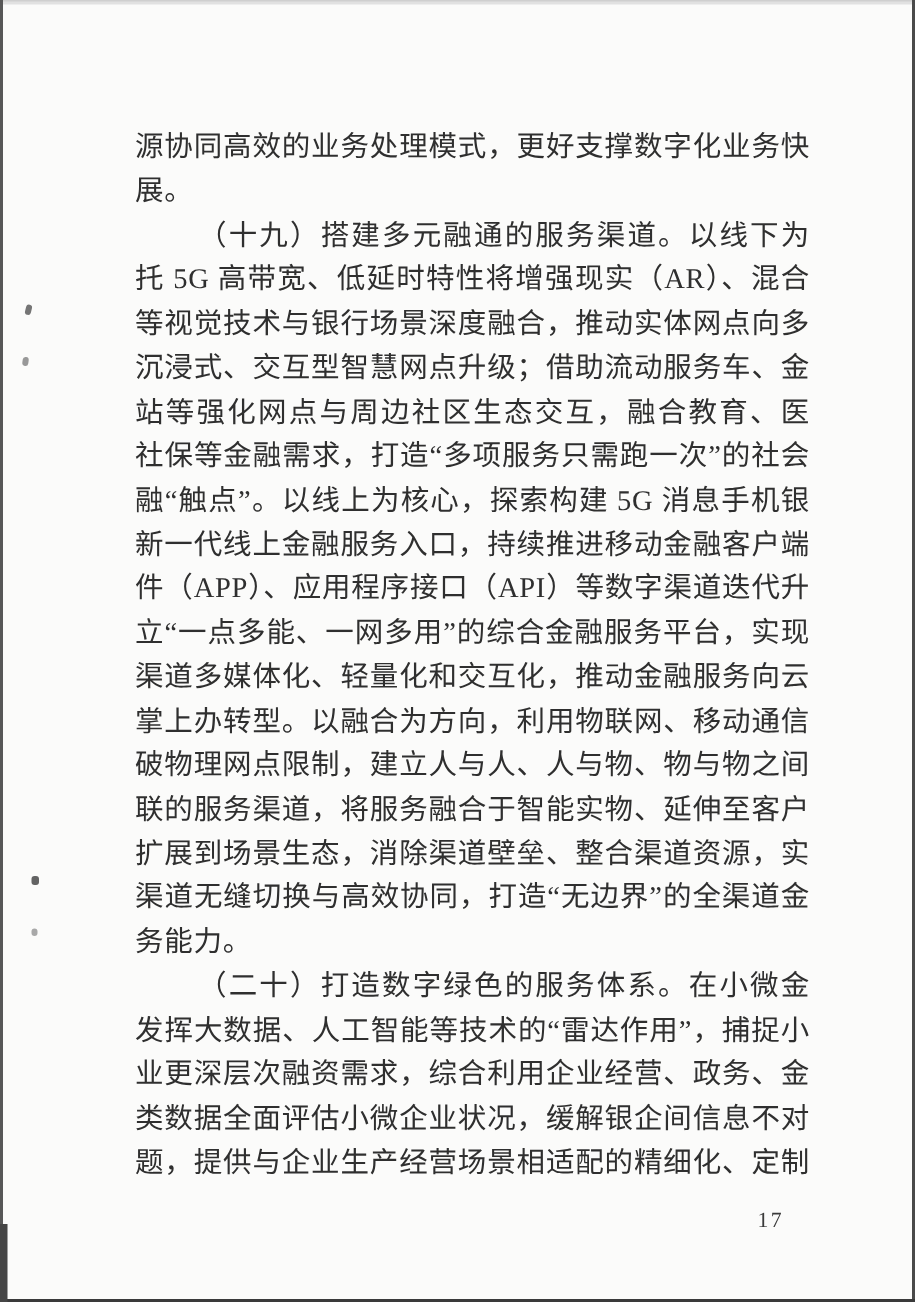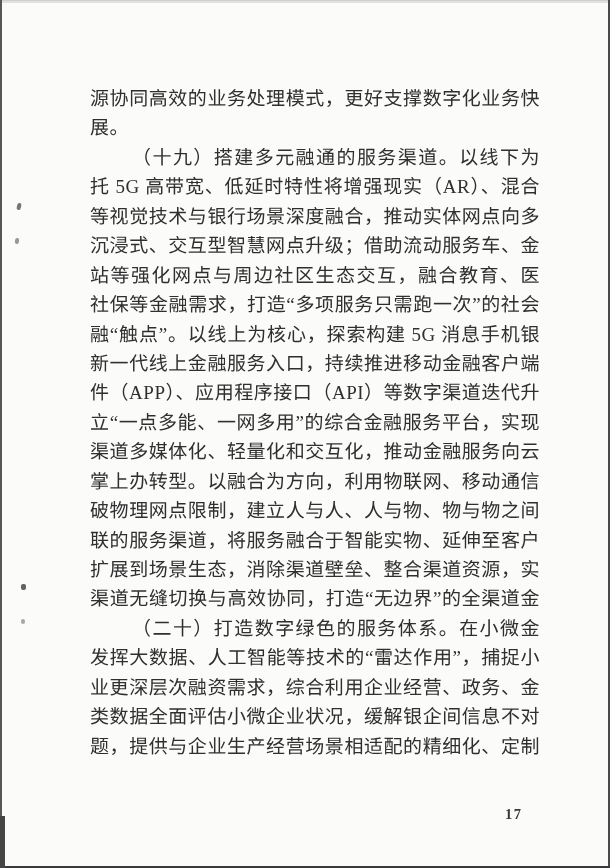--- a/index.html
+++ b/index.html
@@ -27,21 +27,21 @@
     height:29.45px;
     overflow:hidden;
     text-align:justify;
     letter-spacing:0.5px;
   }
   .line.fill{text-align-last:justify;}
   .line.nofill{text-align-last:left;}
   .line.indent{text-indent:42px;}
   .page-number{
     position:absolute;left:505px;top:806px;
-    font-size:14.5px;color:#3a3a3a;letter-spacing:1.5px;font-weight:bold;
+    font-size:14.5px;color:#3a3a3a;letter-spacing:1.5px;
   }
   
   .speck{position:absolute;border-radius:2px;}
   .speck-1{left:17px;top:203px;width:4px;height:7px;background:#757575;transform:rotate(14deg);}
   .speck-2{left:15px;top:238px;width:4px;height:6px;background:#989898;transform:rotate(8deg);}
   .speck-3{left:21px;top:584px;width:5px;height:6px;background:#636363;}
   .speck-4{left:21px;top:619px;width:4px;height:5px;background:#a8a8a8;}
 </style>
 </head>
 <body>
@@ -70,20 +70,21 @@
       <div class="line fill">融“触点”。以线上为核心，探索构建 5G 消息手机银行等</div>
       <div class="line fill">新一代线上金融服务入口，持续推进移动金融客户端应用软</div>
       <div class="line fill">件（APP）、应用程序接口（API）等数字渠道迭代升级，建</div>
       <div class="line fill">立“一点多能、一网多用”的综合金融服务平台，实现服务</div>
       <div class="line fill">渠道多媒体化、轻量化和交互化，推动金融服务向云上办、</div>
       <div class="line fill">掌上办转型。以融合为方向，利用物联网、移动通信技术突</div>
       <div class="line fill">破物理网点限制，建立人与人、人与物、物与物之间智慧互</div>
       <div class="line fill">联的服务渠道，将服务融合于智能实物、延伸至客户身边、</div>
       <div class="line fill">扩展到场景生态，消除渠道壁垒、整合渠道资源，实现不同</div>
       <div class="line fill">渠道无缝切换与高效协同，打造“无边界”的全渠道金融服</div>
+      <div class="line nofill">务能力。</div>
       <div class="line fill indent">（二十）打造数字绿色的服务体系。在小微金融领域，</div>
       <div class="line fill">发挥大数据、人工智能等技术的“雷达作用”，捕捉小微企</div>
       <div class="line fill">业更深层次融资需求，综合利用企业经营、政务、金融等各</div>
       <div class="line fill">类数据全面评估小微企业状况，缓解银企间信息不对称问</div>
       <div class="line fill">题，提供与企业生产经营场景相适配的精细化、定制化数字</div>
     </div>
 
   <div class="page-number">17</div>
 </div>
 

